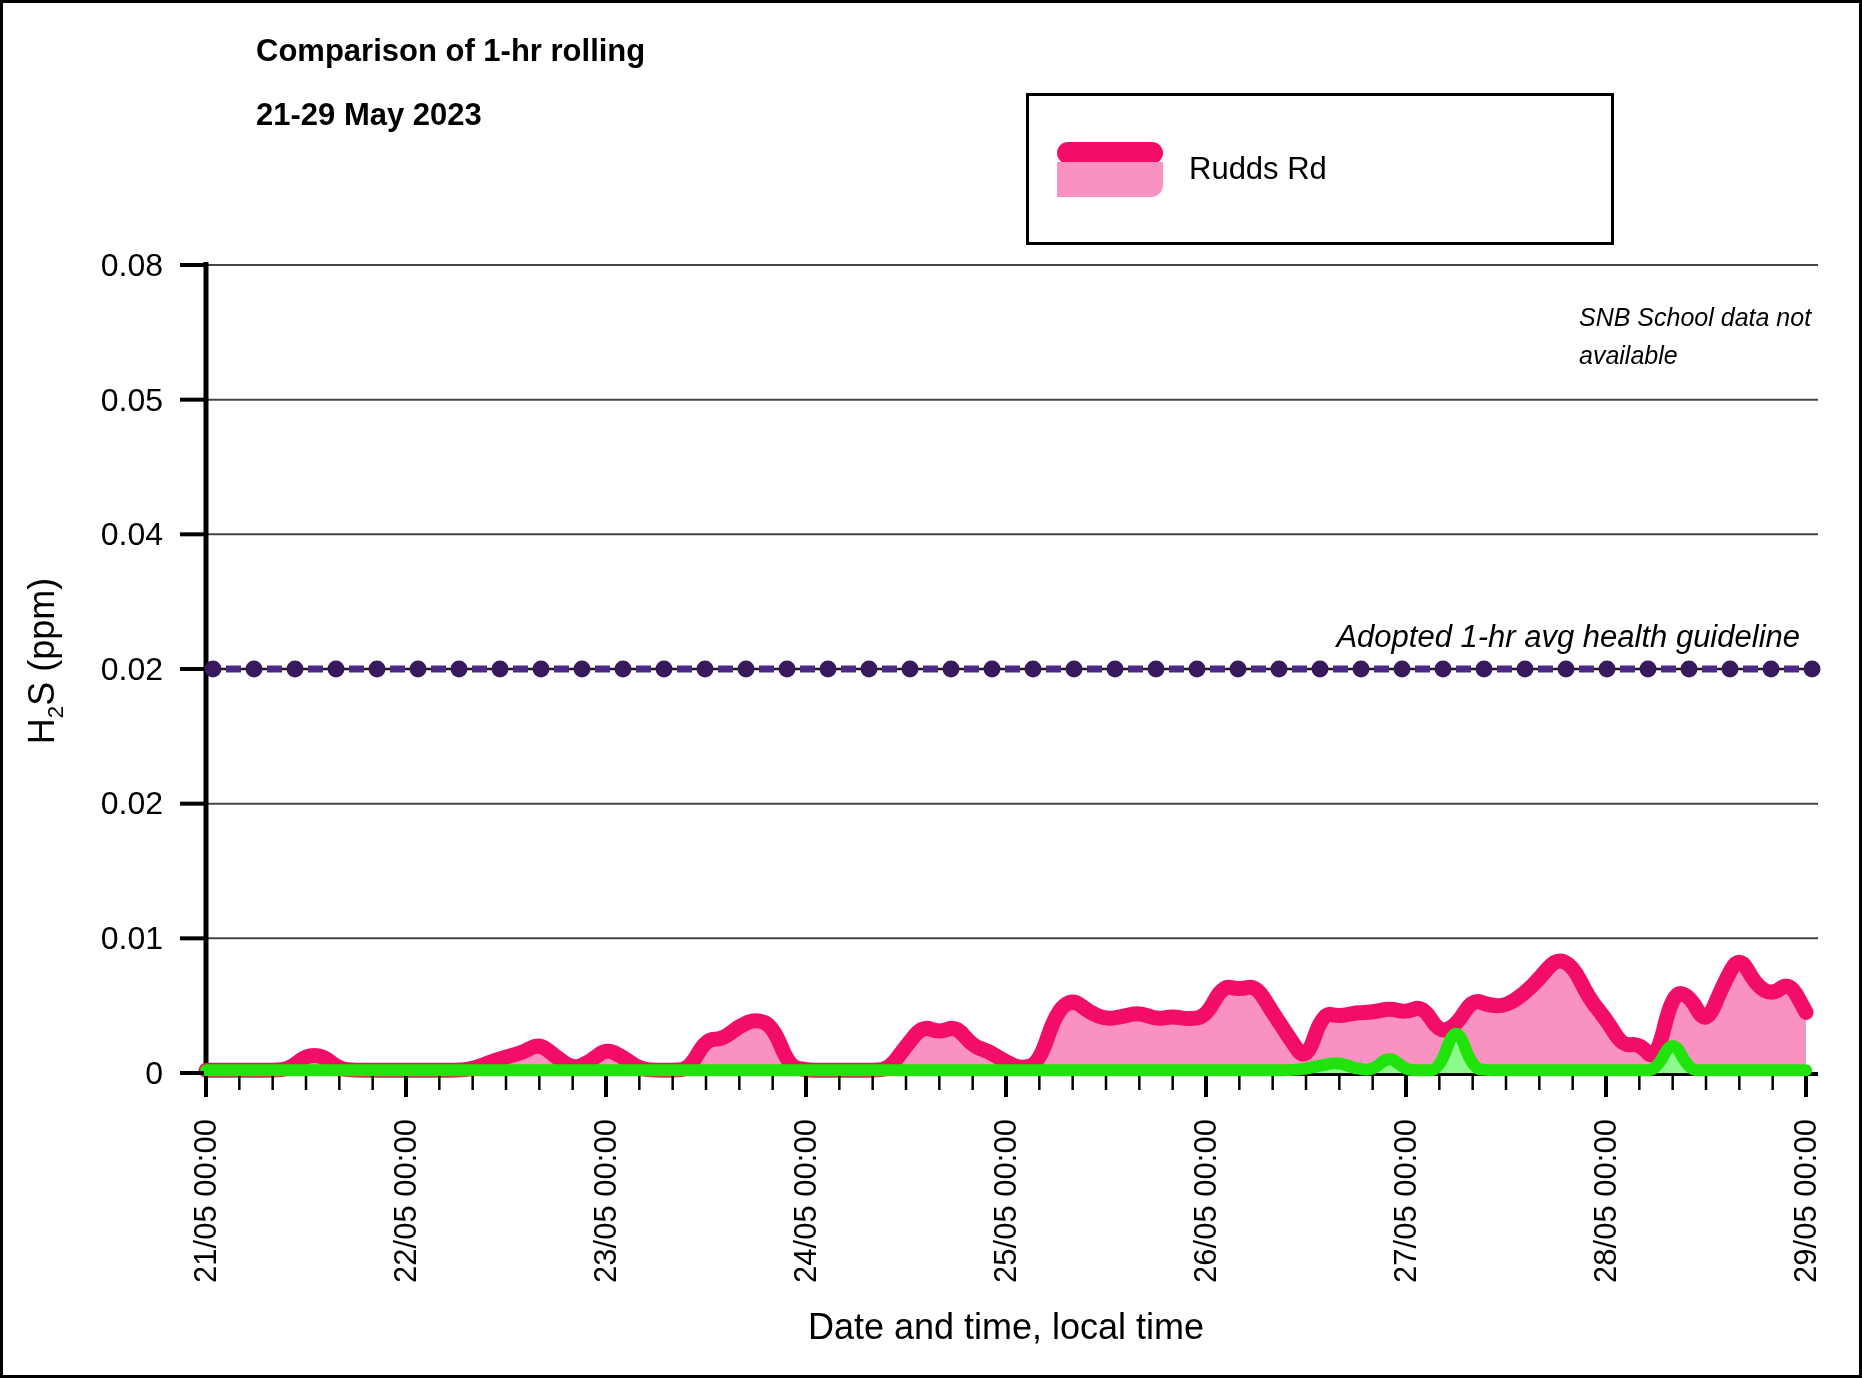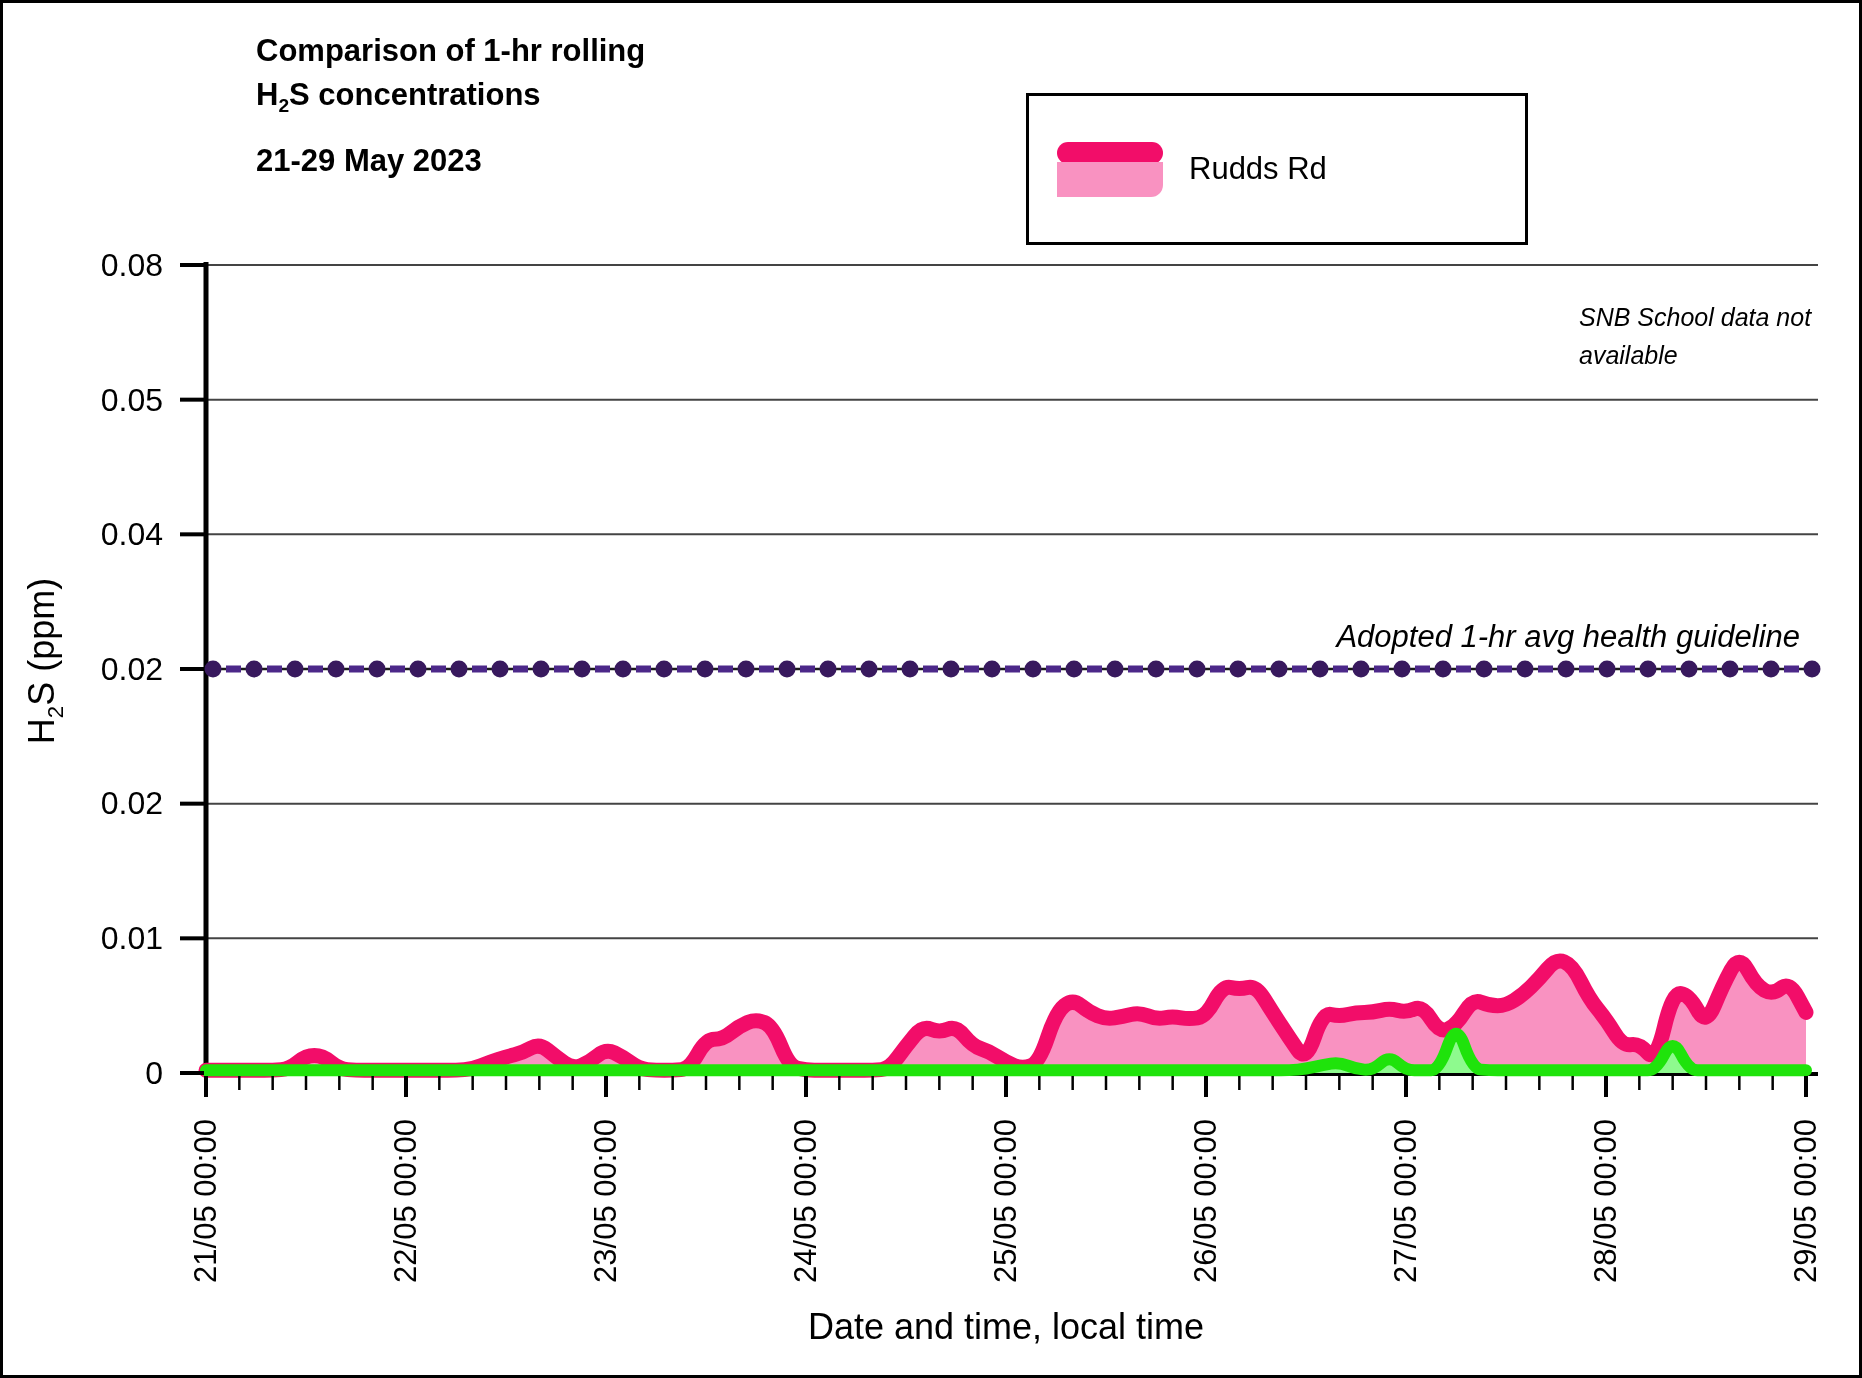--- a/index.html
+++ b/index.html
@@ -8,21 +8,21 @@
     border:3px solid #000;box-sizing:border-box;overflow:hidden;
     font-family:"Liberation Sans", sans-serif;color:#000;
   }
   .abs{position:absolute;}
   
   .title-block{left:205px;top:26px;line-height:1.42;margin-left:48px;}
   .title-line{font-size:31px;font-weight:bold;}
   .title-line sub, .ylab sub{font-size:0.62em;}
   .date-range{font-size:31px;font-weight:bold;margin-top:20px;}
   
-  .legend{left:1023px;top:90px;width:502px;height:152px;border:3px solid #000;
+  .legend{left:1023px;top:90px;width:588px;height:152px;border:3px solid #000;
     box-sizing:border-box;display:flex;flex-direction:column;justify-content:space-evenly;
     padding-left:28px;background:#fff;}
   .legend-item{display:flex;align-items:center;gap:26px;}
   .sw{width:106px;flex:0 0 106px;}
   .sw-line{height:22px;border-radius:12px;}
   .sw-fill{height:35px;border-radius:0 0 12px 0;margin-top:-2px;}
   .legend-label{font-size:31px;white-space:nowrap;}
   
   .no-data{left:1576px;top:288px;width:262px;font-size:25px;font-style:italic;line-height:1.5;margin-top:8px;}
   .guide-label{right:59px;top:616px;font-size:31px;font-style:italic;white-space:nowrap;}
@@ -149,21 +149,20 @@
       <line x1="177" y1="935.3333333333333" x2="201" y2="935.3333333333333" stroke="#000" stroke-width="4"></line>
       <line x1="177" y1="800.6666666666666" x2="201" y2="800.6666666666666" stroke="#000" stroke-width="4"></line>
       <line x1="177" y1="666" x2="201" y2="666" stroke="#000" stroke-width="4"></line>
       <line x1="177" y1="531.3333333333333" x2="201" y2="531.3333333333333" stroke="#000" stroke-width="4"></line>
       <line x1="177" y1="396.6666666666665" x2="201" y2="396.6666666666665" stroke="#000" stroke-width="4"></line>
       <line x1="177" y1="262" x2="201" y2="262" stroke="#000" stroke-width="4"></line>
     </svg>
 
   <div class="abs title-block">
     <div class="title-line">Comparison of 1-hr rolling</div>
-    <div class="title-line"><span>H</span><sub>2</sub><span>S concentrations</span></div>
     <div class="date-range">21-29 May 2023</div>
   </div>
 
   <div class="abs legend">
     <div class="legend-item">
       <div class="sw">
         <div class="sw-line" style="background: rgb(242, 13, 105);"></div>
         <div class="sw-fill" style="background: rgb(249, 146, 193);"></div>
       </div>
       <div class="legend-label">Rudds Rd</div>

